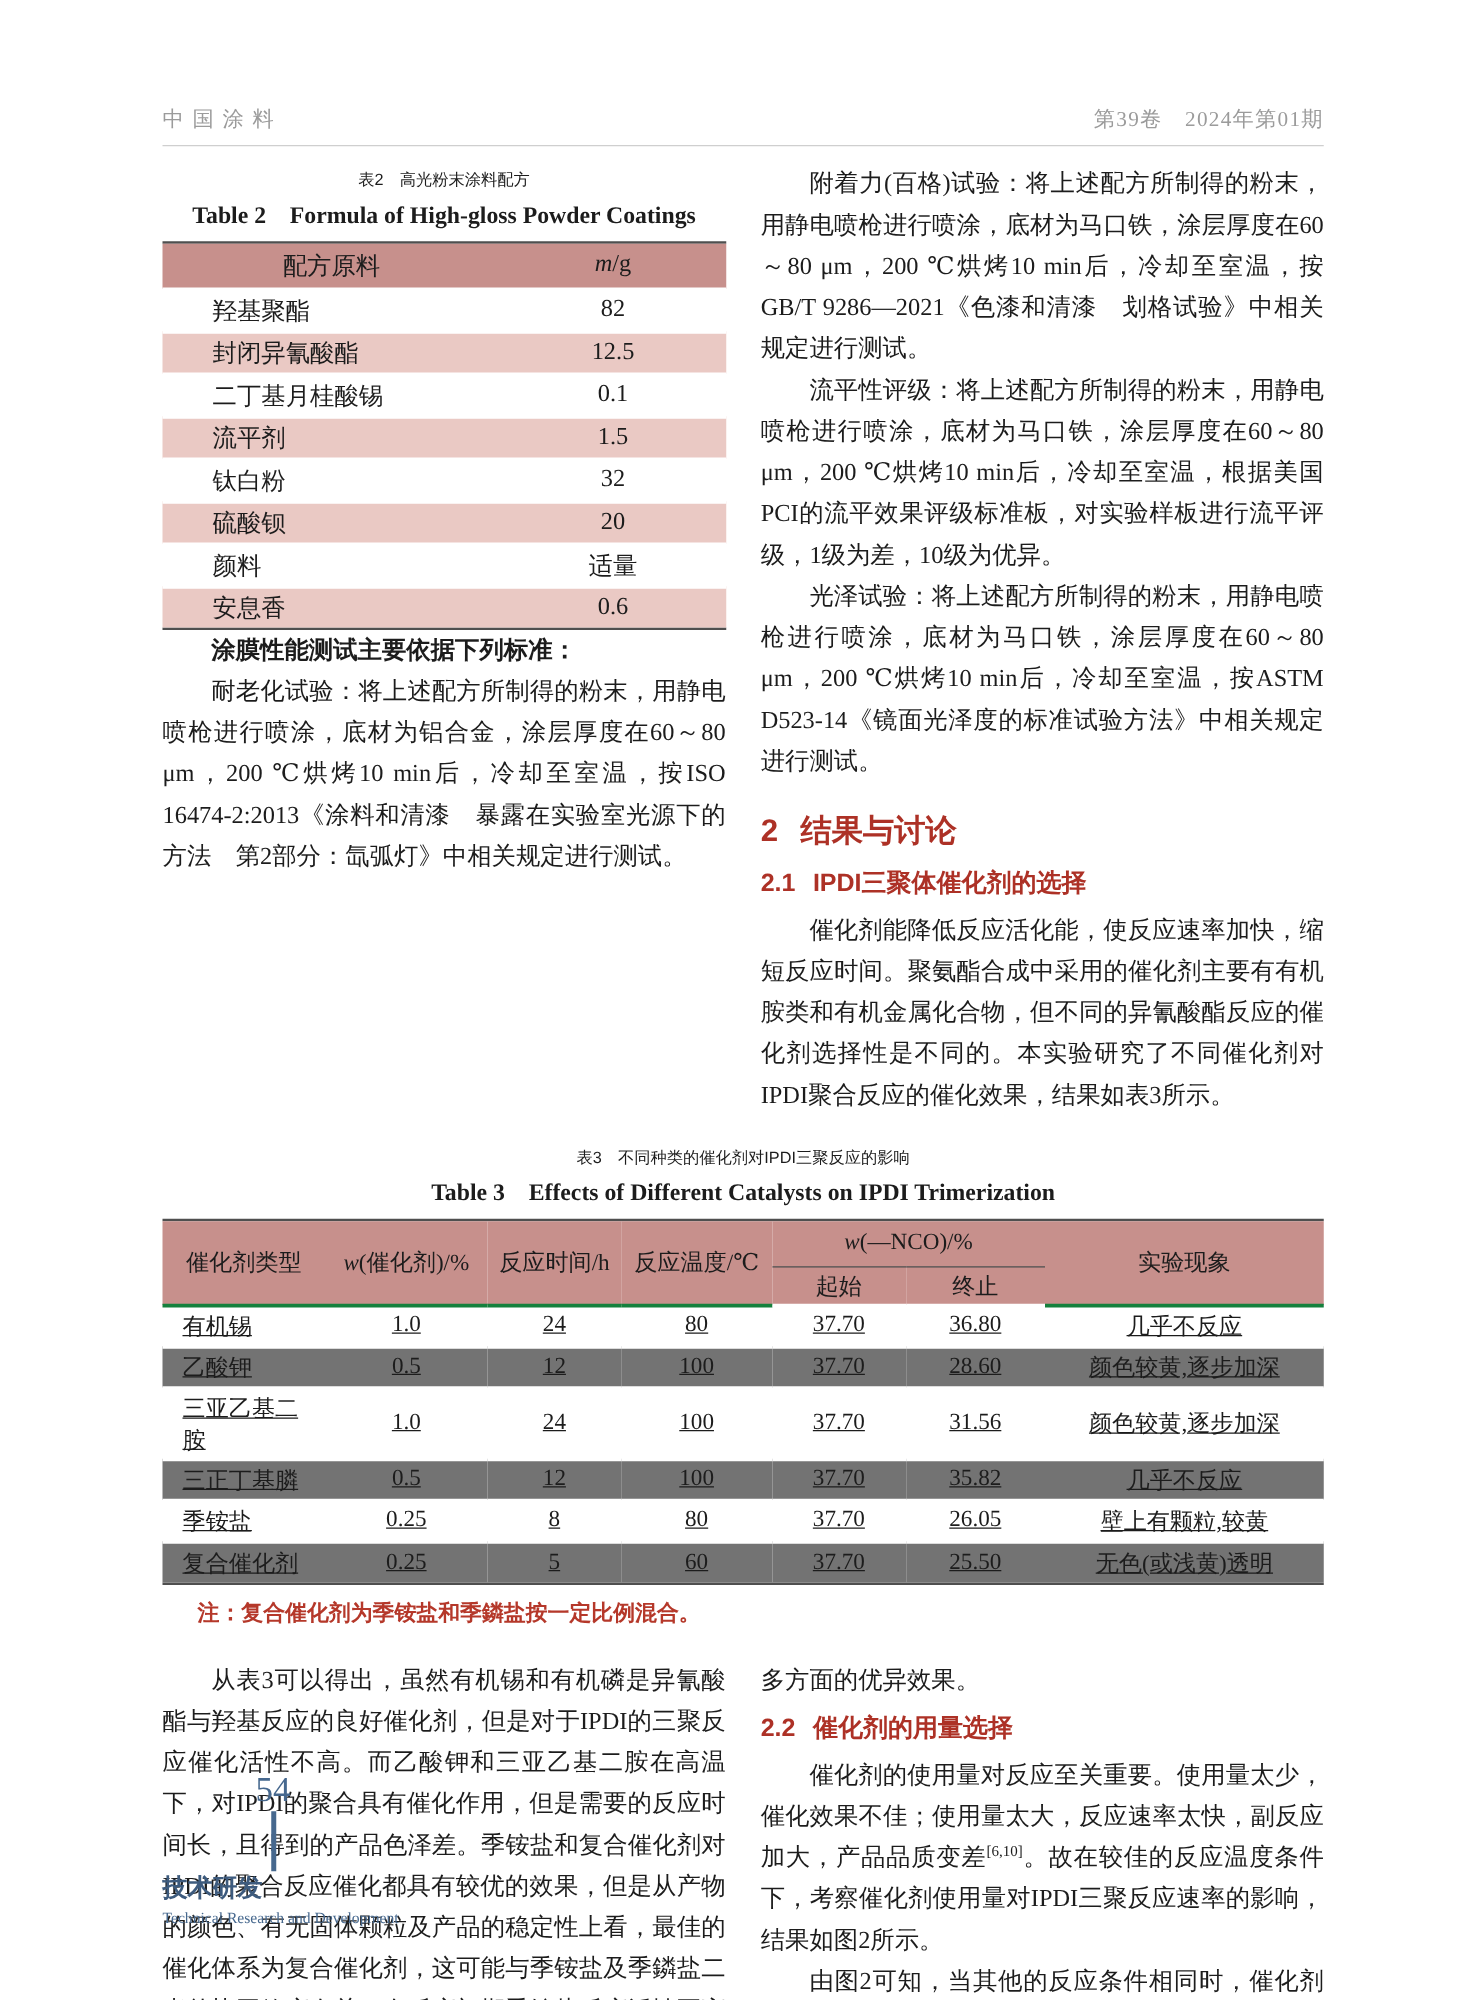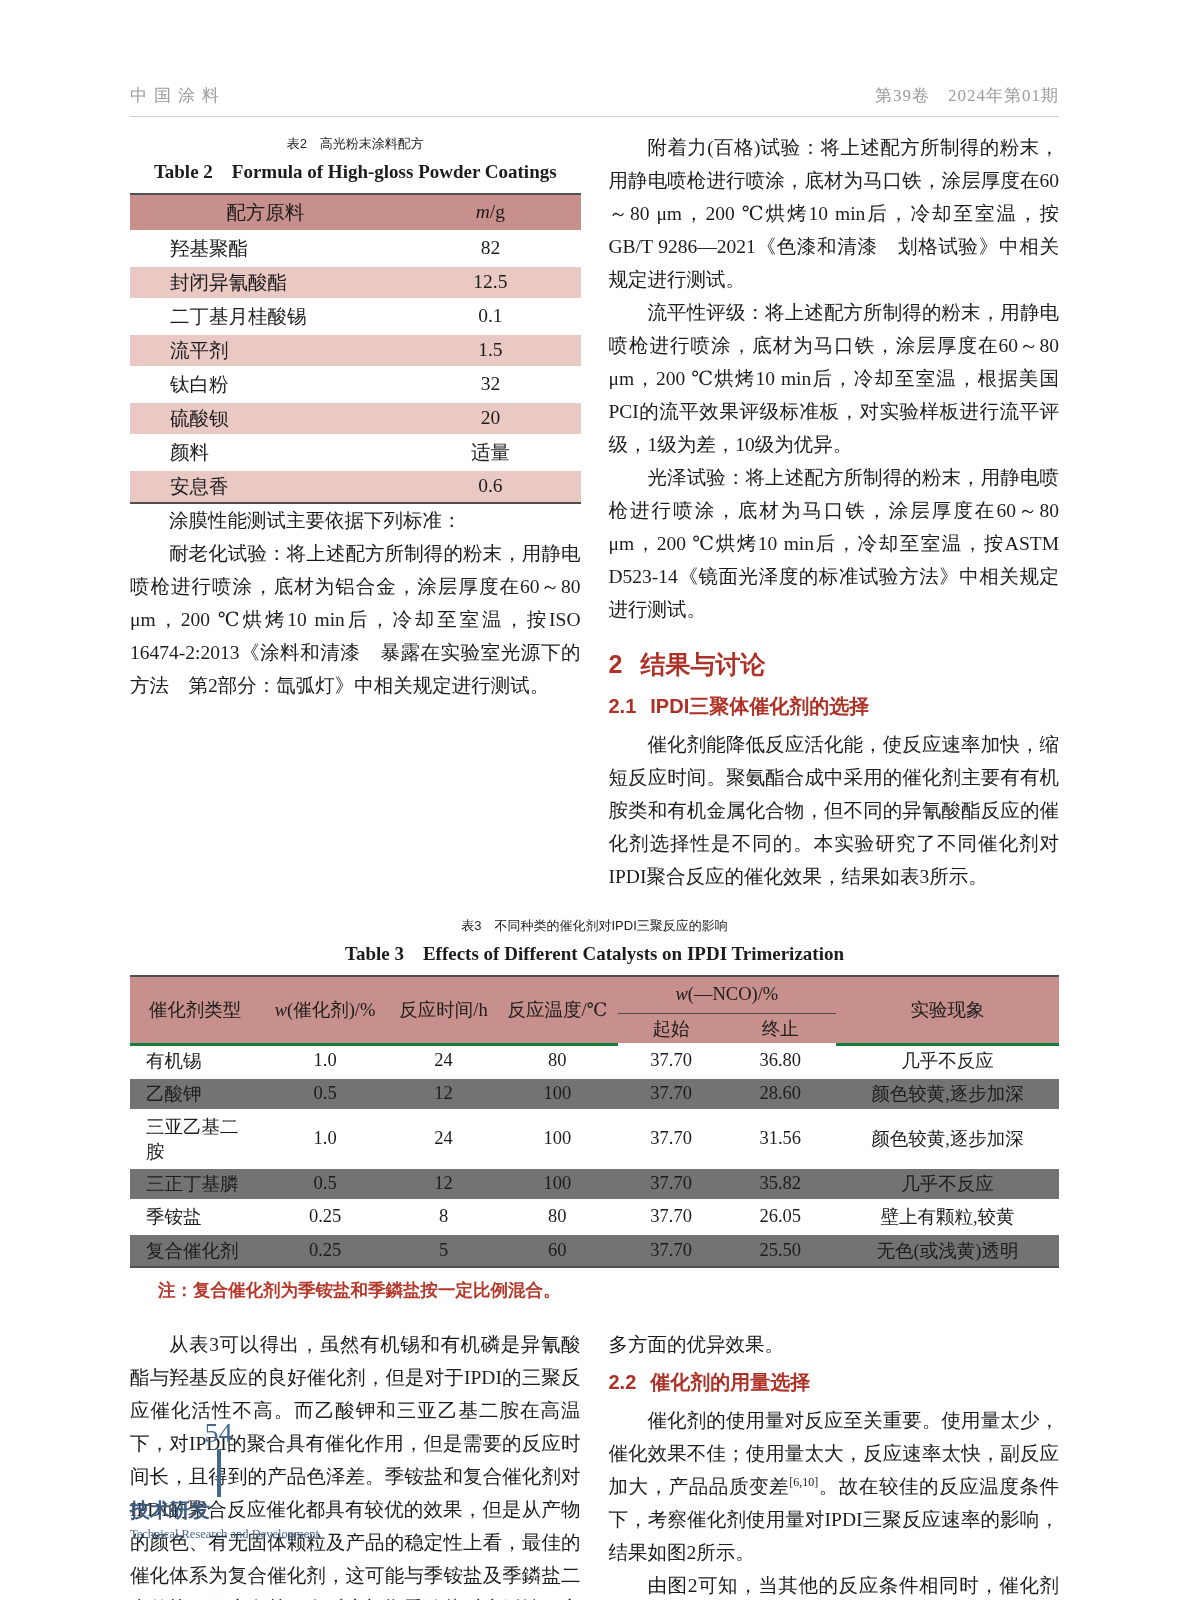--- a/index.html
+++ b/index.html
@@ -57,21 +57,21 @@
   .t2 col.c1 { width:60%; }
   .t2 td:first-child { text-align:left; padding-left:40px; }
 
   
   .t3 { font-size:18.5px; }
   .t3 th { background:#c7908c; }
   .t3 thead tr:first-child th { height:36px; }
   .t3 thead tr:last-child th { height:30px; border-bottom:3px solid #fff; }
   .t3 th.span2 { border-bottom:3px solid #15803d; }
   .t3 th.nco { border-bottom:1px solid #4a4a4a; }
-  .t3 td { height:33px; text-align:center; border-bottom:3px solid #fff; }
+  .t3 td { height:33px; text-align:center; border-bottom:3px solid #fff;text-decoration:underline; }
   .t3 tbody tr:last-child td { border-bottom:none; }
   .t3 tbody tr.alt td { background:#737373; }
   .t3 td:first-child { text-align:left; padding-left:16px; }
   .t3 col.k1{width:14%} .t3 col.k2{width:14%} .t3 col.k3{width:11.5%}
   .t3 col.k4{width:13%} .t3 col.k5{width:11.5%} .t3 col.k6{width:12%} .t3 col.k7{width:24%}
 
   .tnote { color:#b5382a; font-size:17.5px; margin:10px 0 0 28px; font-weight:bold; }
 
   
   .sec {
@@ -80,21 +80,21 @@
     font-size:25px; margin:22px 0 12px 0;
   }
   .sec .num { margin-right:18px; }
   .subsec {
     font-family:"Liberation Sans","DejaVu Sans",sans-serif;
     color:#ad3126; font-weight:bold;
     font-size:20px; margin:8px 0 8px 0;
   }
   .subsec .num { margin-right:14px; }
 
-  .gap-top { margin-top:26px; }
+  .gap-top { margin-top:26px;font-weight:bold; }
   .t3block { margin-top:24px; }
   .bottom-cols { margin-top:26px; }
 
   
   .footer {
     position:absolute; left:130px; bottom:58px;
     display:flex; align-items:center;flex-direction:column;
   }
   .footer .pagenum { font-size:28px; color:#46688e; margin-right:12px; }
   .footer .bar { width:4px; height:48px; background:#46688e; margin-right:11px; }

